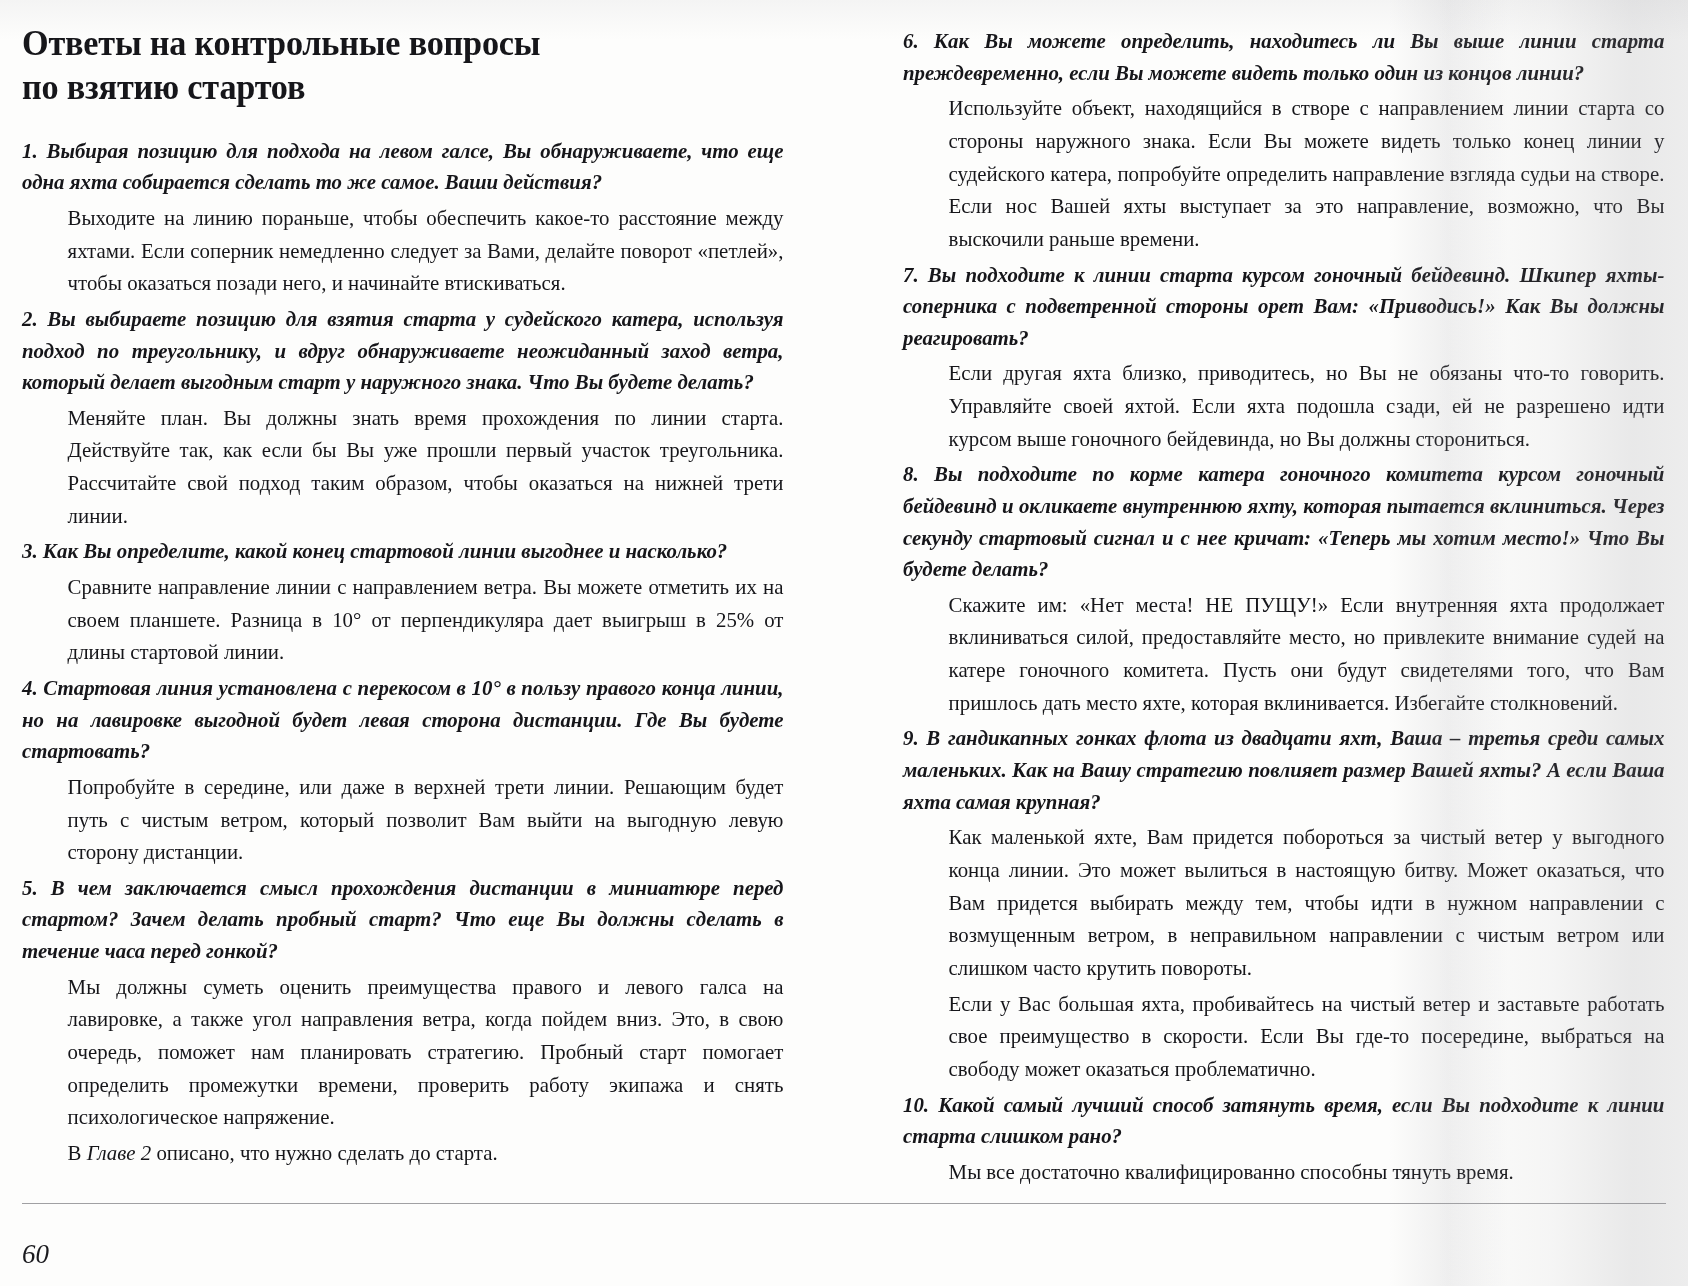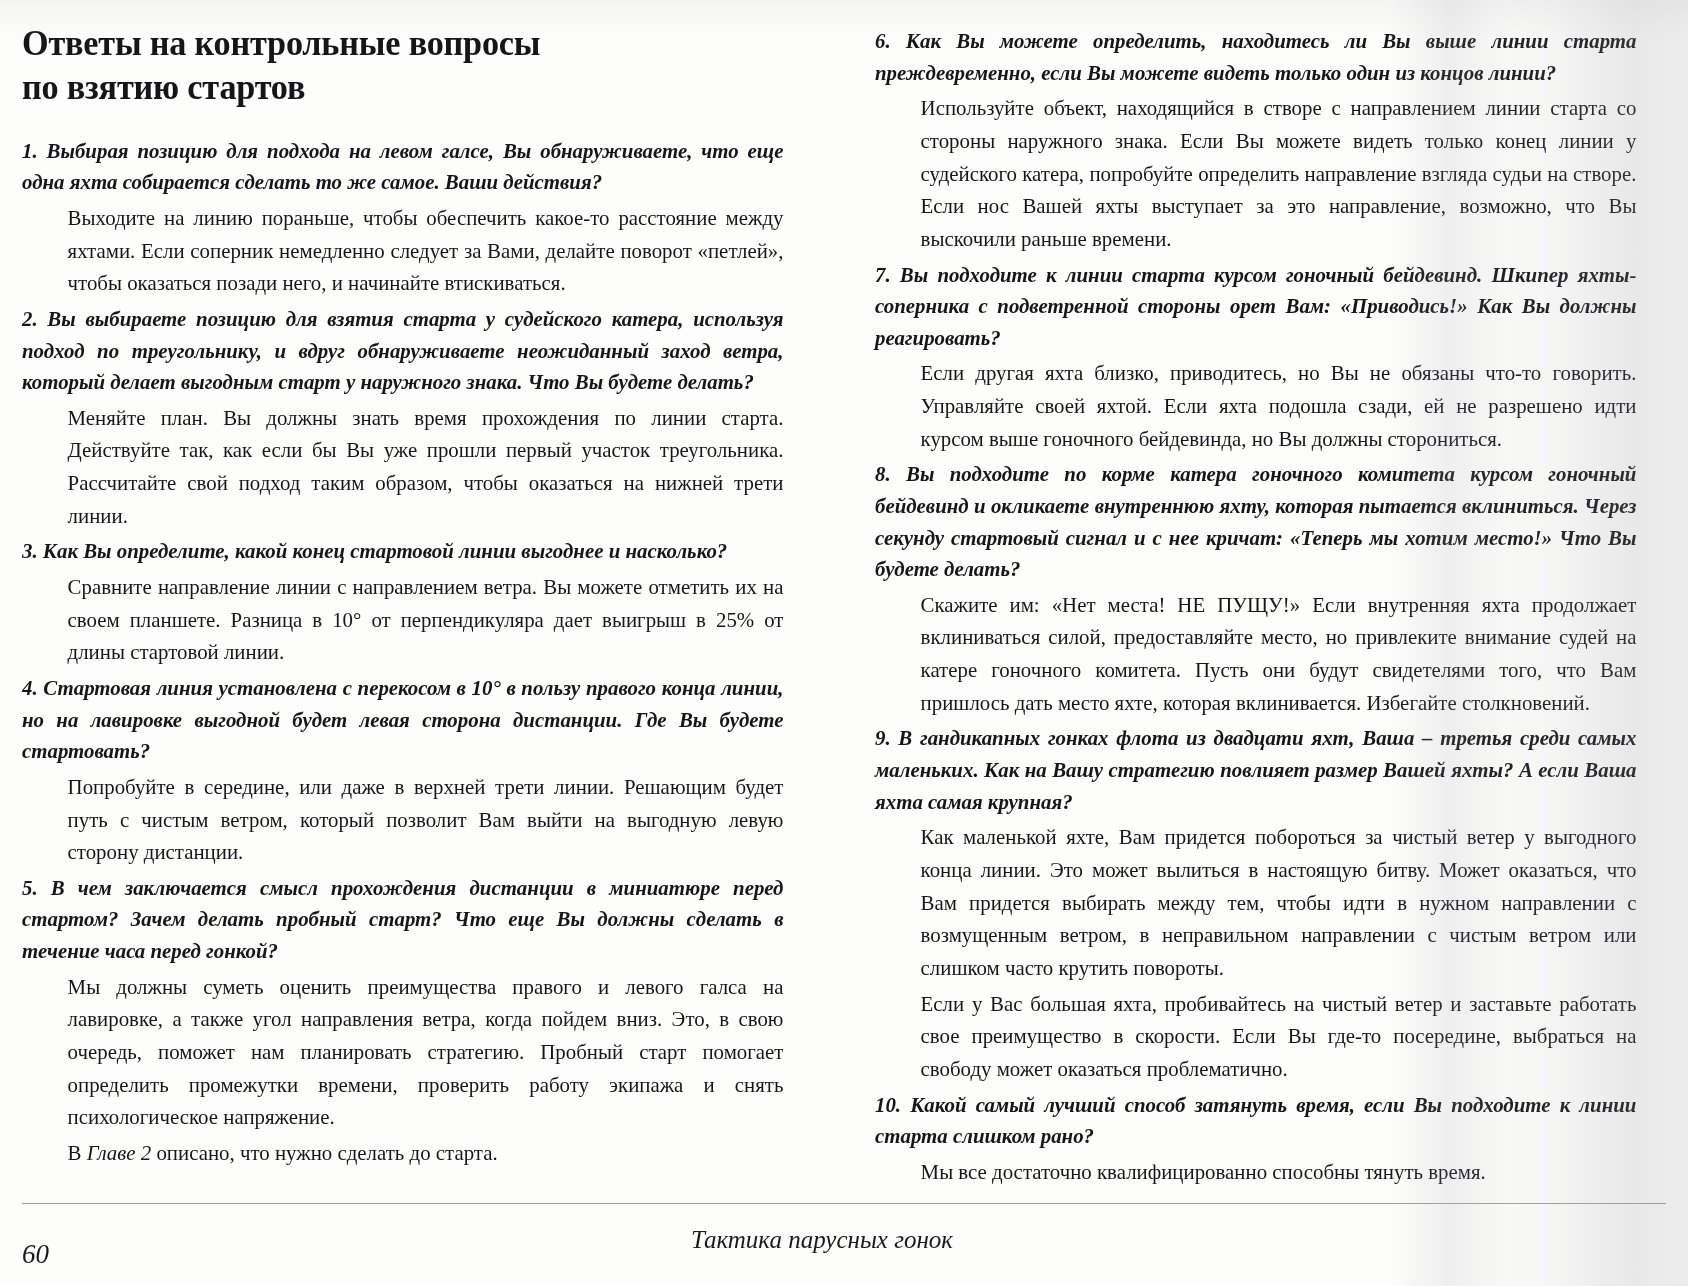--- a/index.html
+++ b/index.html
@@ -43,21 +43,21 @@
     z-index: 5;
   }
 
   .columns {
     position: absolute;
     top: 22px;
     left: 22px;
     width: 1644px;
     height: 1150px;
     display: flex;
-    gap: 68px;
+    gap: 96px;
   }
   .col {
     width: 785px;
     flex: 0 0 785px;
   }
   .col-right { padding-top: 4px; }
 
   .doc-title {
     font-size: 36px;
     font-weight: bold;
@@ -205,17 +205,16 @@
         <p class="a">Мы все достаточно квалифицированно способны тянуть время.</p>
       </div>
 
     </div>
   </div>
 
   <div class="footer">
     <div class="footer-rule"></div>
     <div class="footer-row">
       <span class="page-number">60</span>
-      <span class="running-title">Тактика парусных гонок</span>
     </div>
   </div>
 
 </div>
 
 </body></html>

